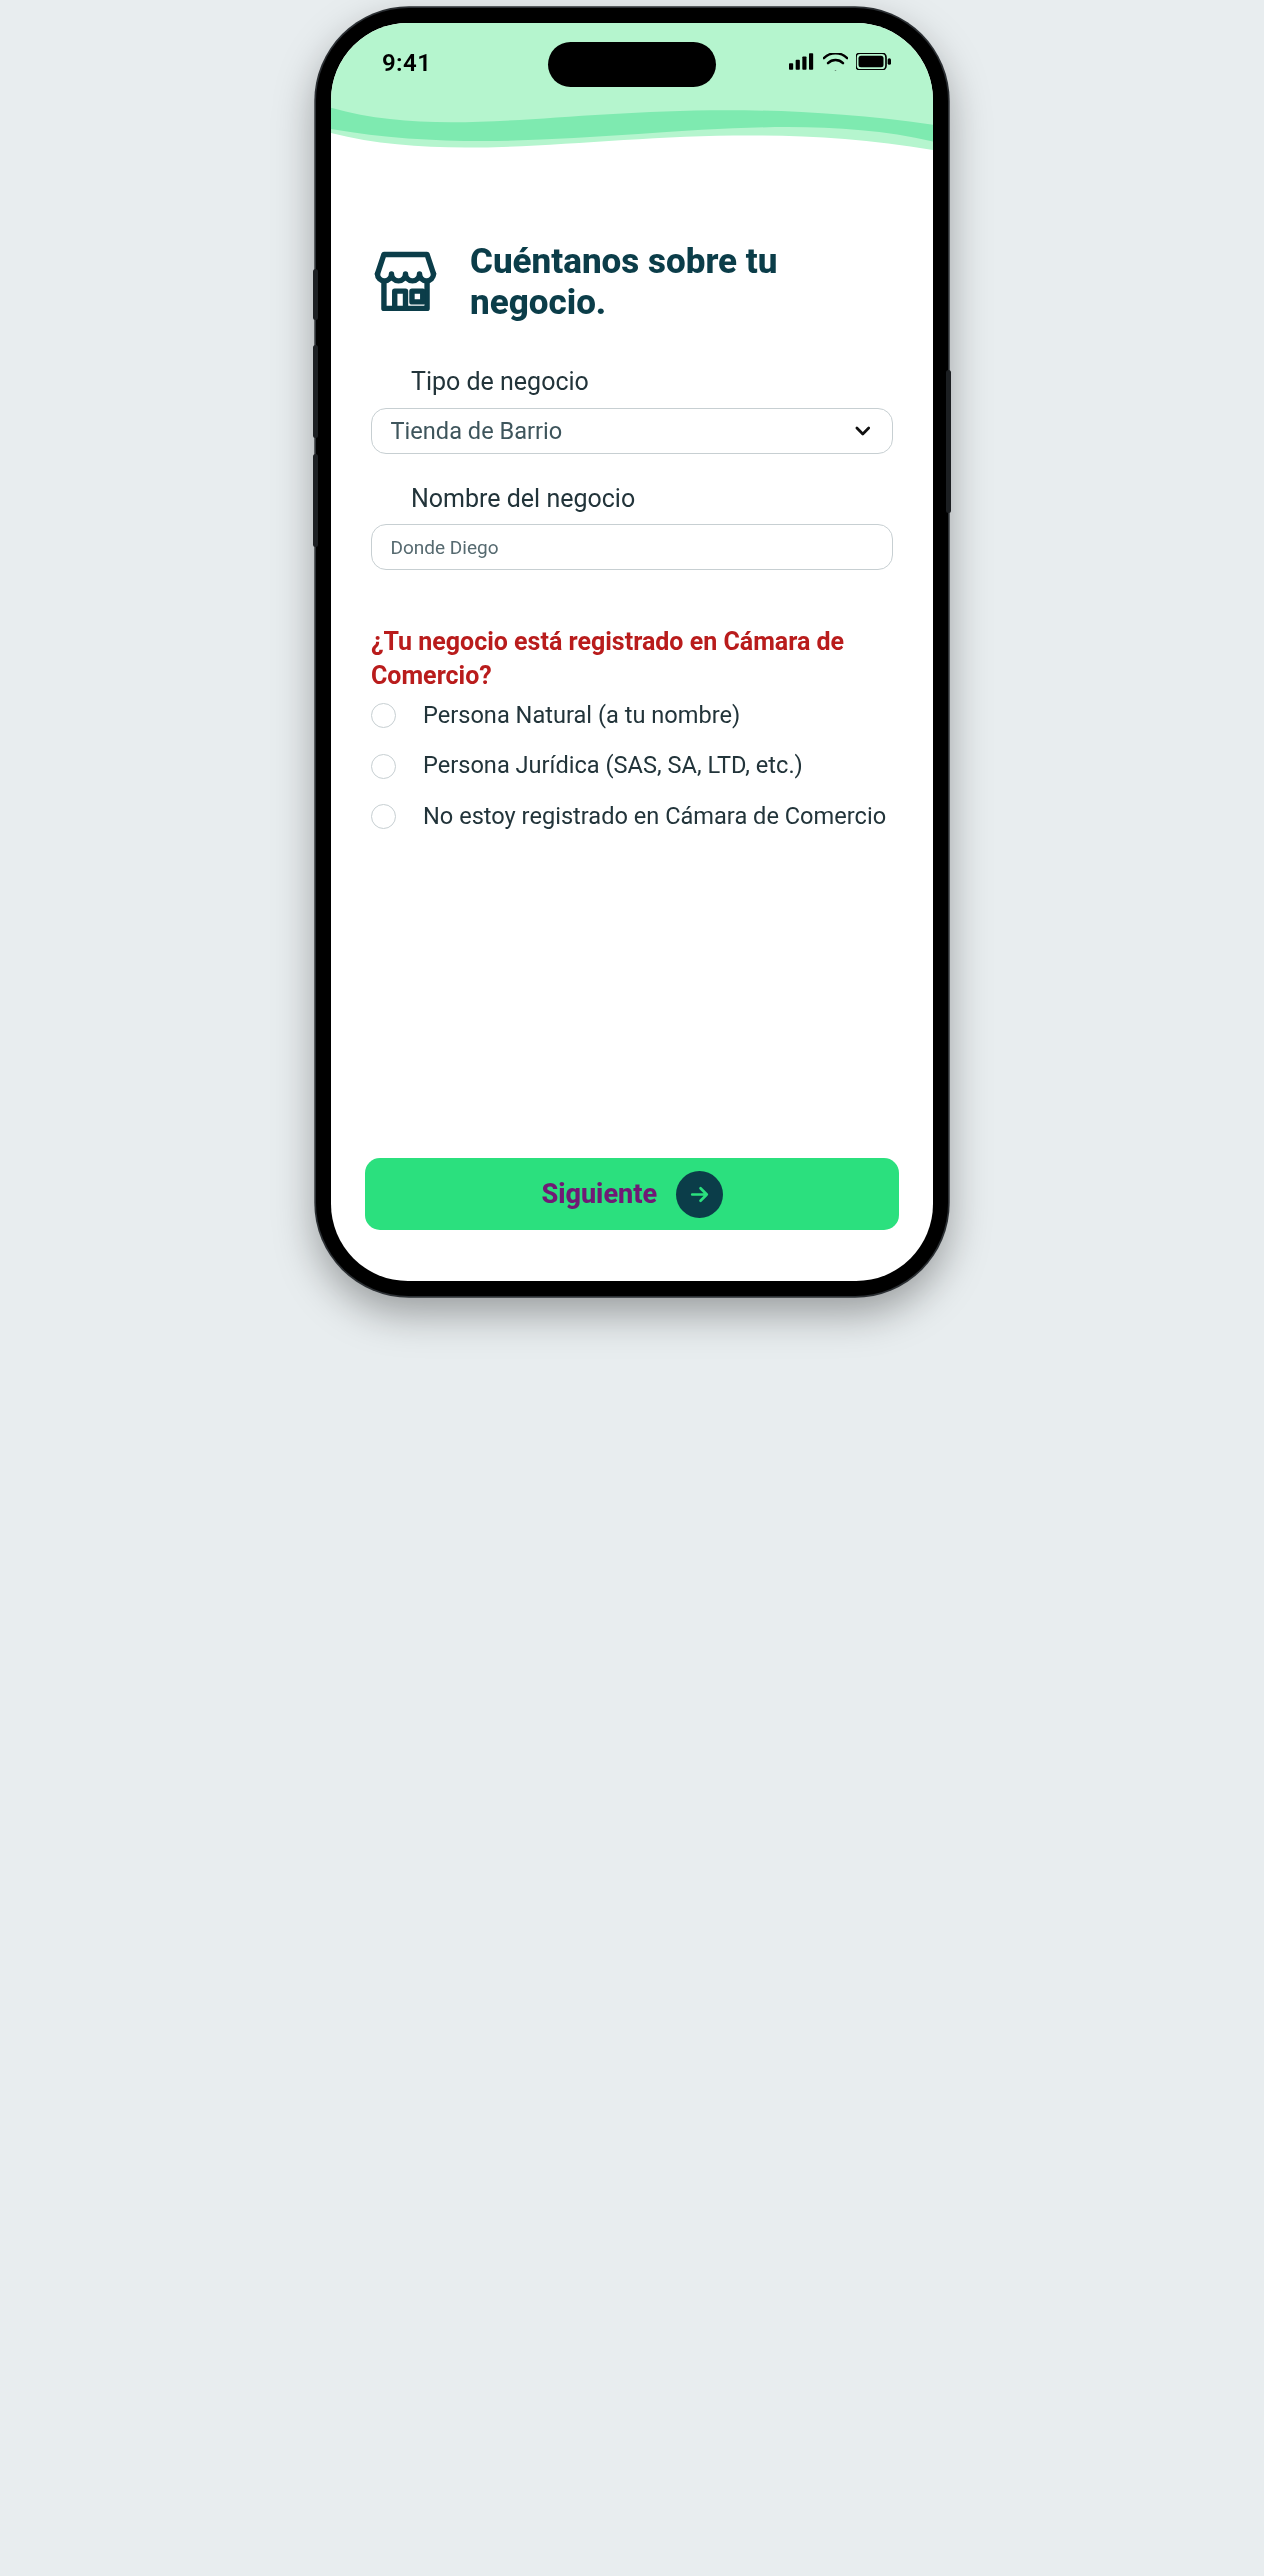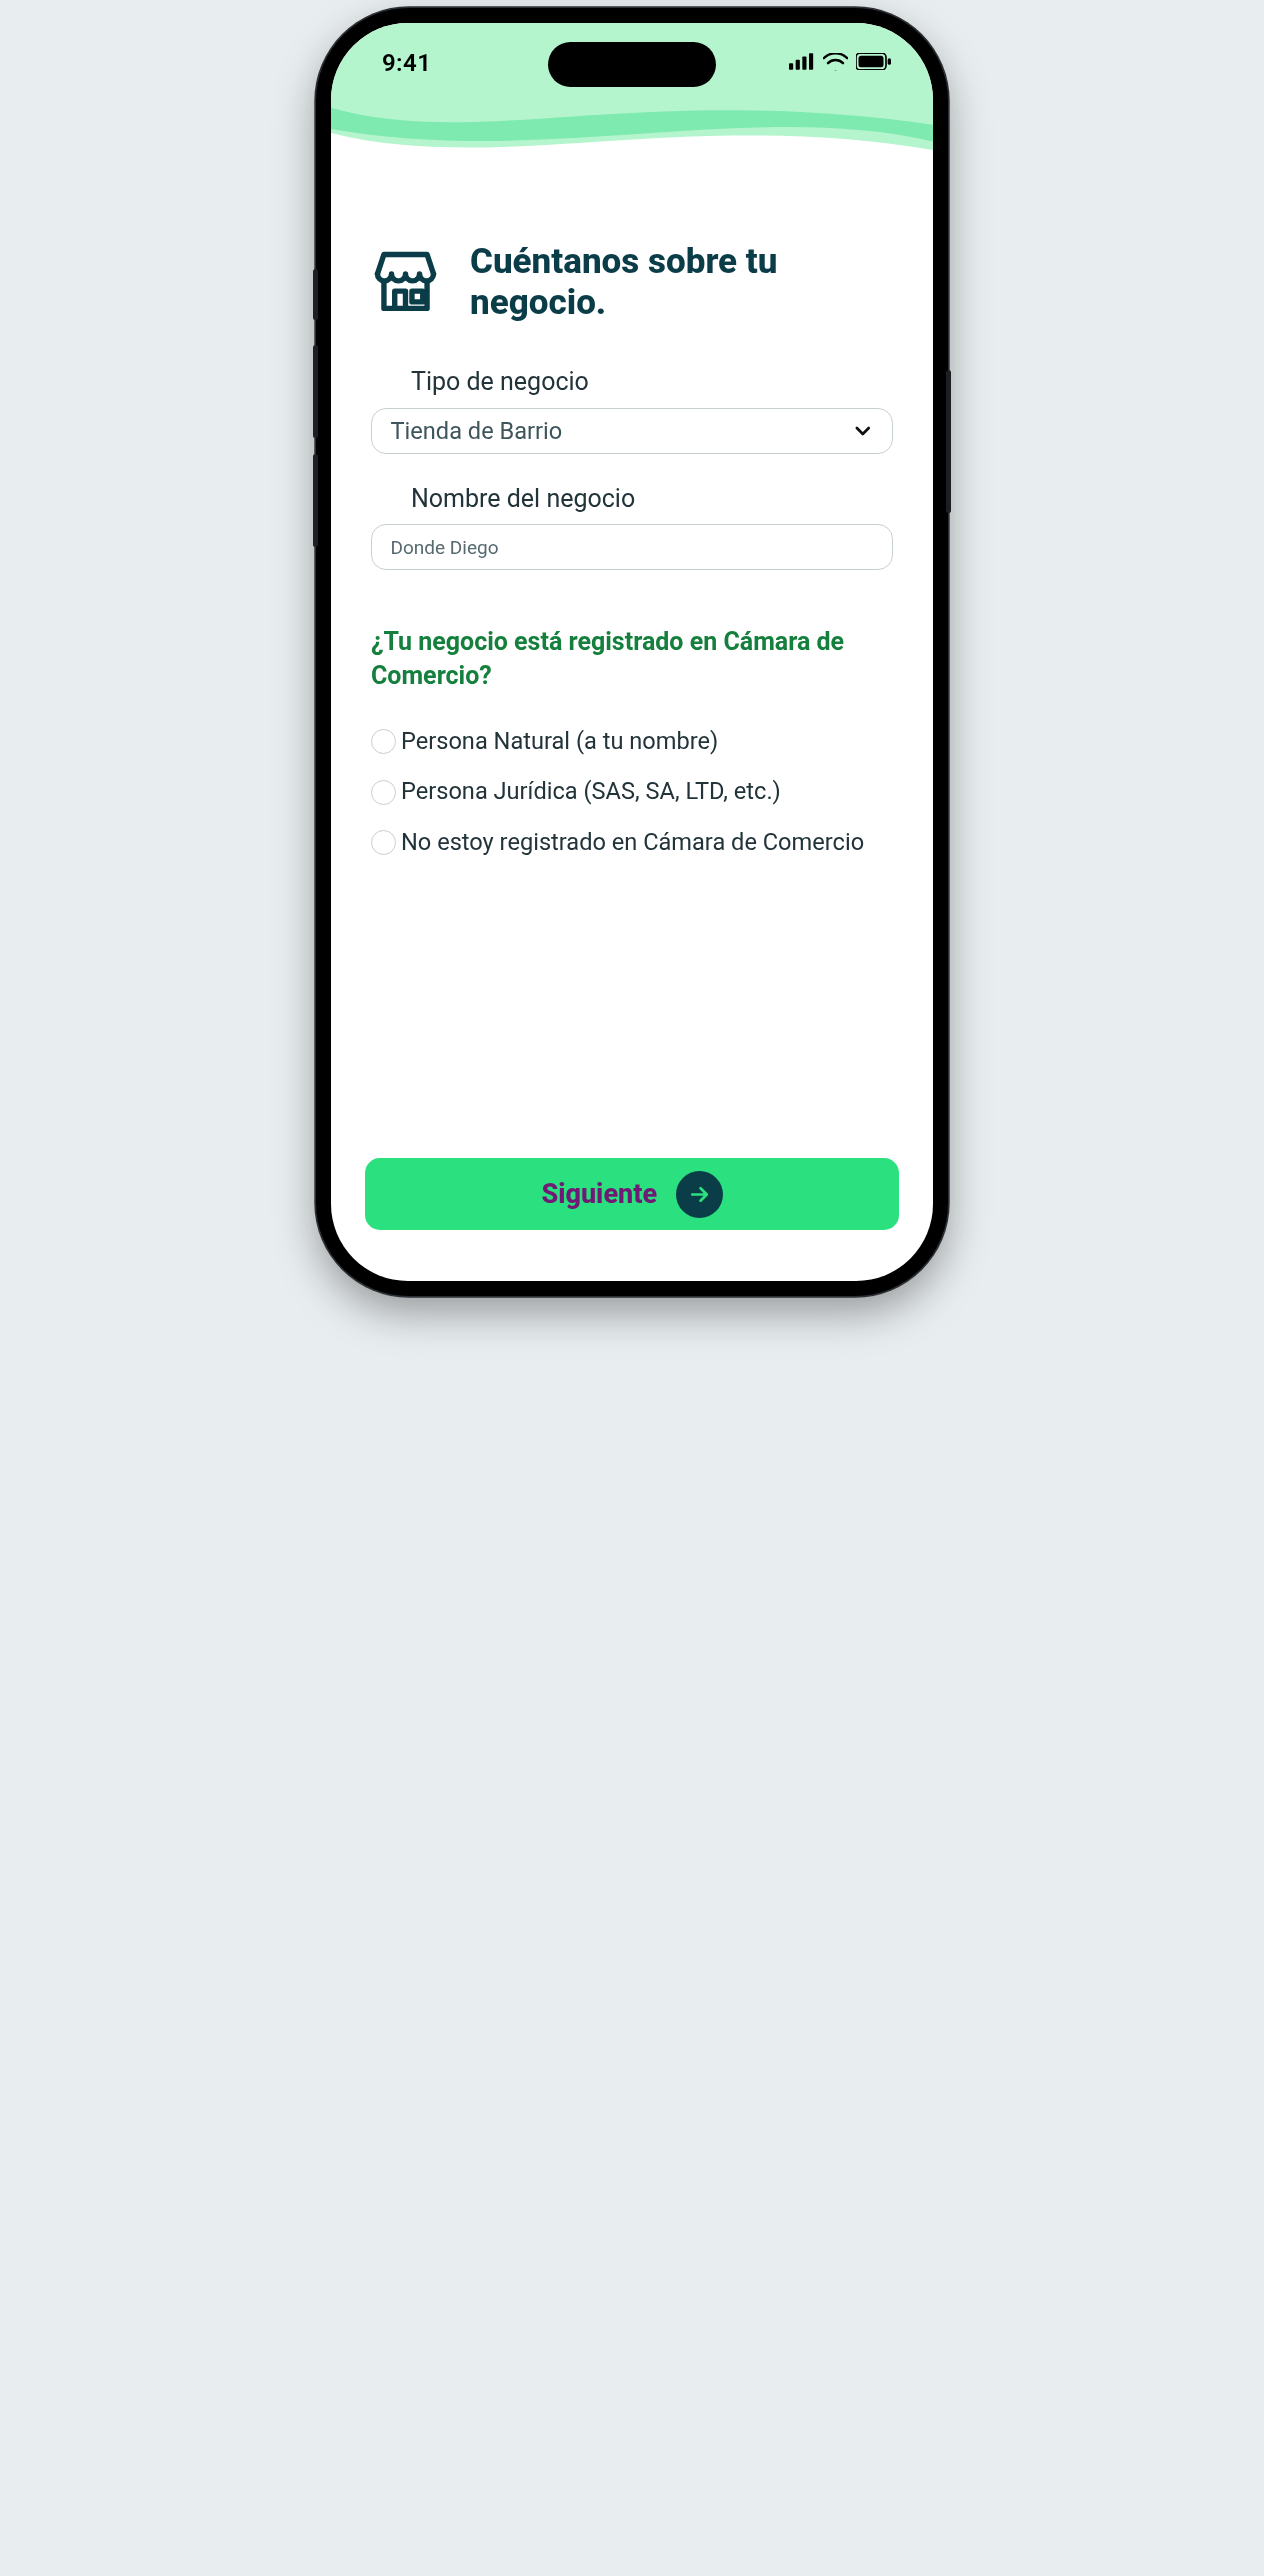--- a/index.html
+++ b/index.html
@@ -110,26 +110,26 @@
     width:23.6px; height:23.6px; color:#111;
   }
   .text-input input {
     border:none; outline:none; width:100%; font-size:19px; color:#566a70; background:transparent;
     font-family:inherit;
   }
   .text-input input::placeholder{ color:#8fa1a7; }
 
   .question-block { margin-top:25px; }
   .question-text {
-    font-size:25px; font-weight:700; color:#15803d; line-height:1.35;
-    margin-bottom:33px;
+    font-size:25px; font-weight:700; color:#b91c1c; line-height:1.35;
+    margin-bottom:7px;
   }
   .radio-list { display:flex; flex-direction:column; gap:18.5px; }
   .radio-item {
-    display:flex; align-items:flex-start; gap:5px; cursor:pointer;
+    display:flex; align-items:flex-start; gap:27px; cursor:pointer;
   }
   .radio-circle {
     flex:0 0 25px; height:25px; border:1.7px solid #c7cfd2; border-radius:50%; margin-top:3.4px;
     background:#fff;
   }
   .radio-label { font-size:23.6px; color:#22343a; line-height:1.35; }
 
   
   .footer { padding:0 34px 51px 34px; }
   .primary-btn {

